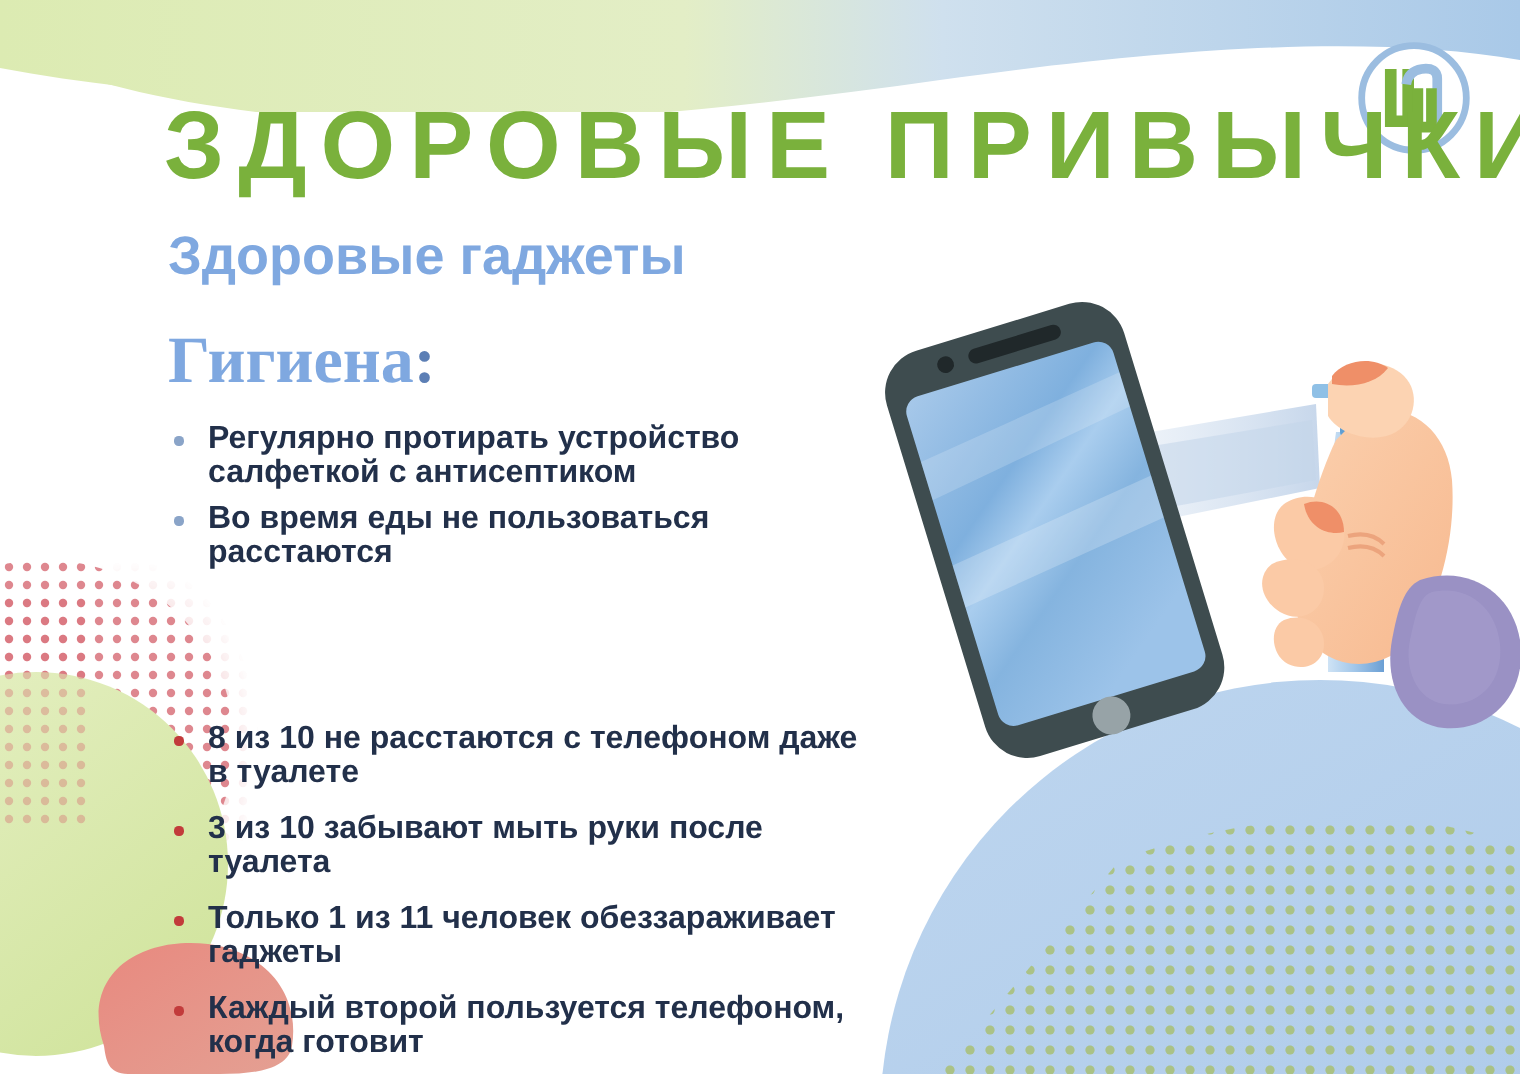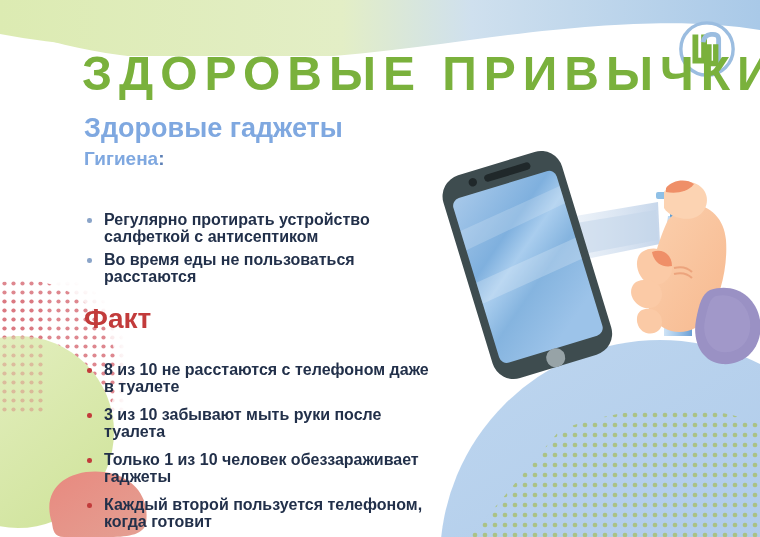--- a/index.html
+++ b/index.html
@@ -54,25 +54,26 @@
     top: 113px;
     font-size: 27px;
     font-weight: 700;
     color: #7fa8e0;
     white-space: nowrap;
   }
 
   .h-hygiene {
     position: absolute;
     left: 84px;
-    top: 148px;
-    font-size: 19px;
+    top: 163px;
+    font-size: 33px;
     font-weight: 700;
     color: #7fa8e0;
     white-space: nowrap;
+    font-family: Liberation Serif, serif;
   }
   .h-hygiene .colon { color: #5c7fb5; }
 
   .h-fact {
     position: absolute;
     left: 84px;
     top: 303px;
     font-size: 28px;
     font-weight: 700;
     color: #c23b3b;
@@ -207,26 +208,25 @@
 
     <div class="subtitle">Здоровые гаджеты</div>
 
     <div class="h-hygiene"><span>Гигиена</span><span class="colon">:</span></div>
 
     <ul class="bullets hygiene">
       <li>Регулярно протирать устройство салфеткой с антисептиком</li>
       <li>Во время еды не пользоваться расстаются</li>
     </ul>
 
-    <div class="h-fact">Факт</div>
 
     <ul class="bullets facts">
       <li>8 из 10 не расстаются с телефоном даже в туалете</li>
       <li>3 из 10 забывают мыть руки после туалета</li>
-      <li>Только 1 из 10 человек обеззараживает гаджеты</li>
+      <li>Только 1 из 11 человек обеззараживает гаджеты</li>
       <li>Каждый второй пользуется телефоном, когда готовит</li>
     </ul>
   </div>
 
   <div class="illustration">
     <svg viewBox="0 0 340 260" width="340" height="260" xmlns="http://www.w3.org/2000/svg">
       <defs>
         <linearGradient id="screenG" x1="0" y1="0" x2="0.5" y2="1">
           <stop offset="0%" stop-color="#a8c9ea"></stop>
           <stop offset="38%" stop-color="#7fb0de"></stop>

